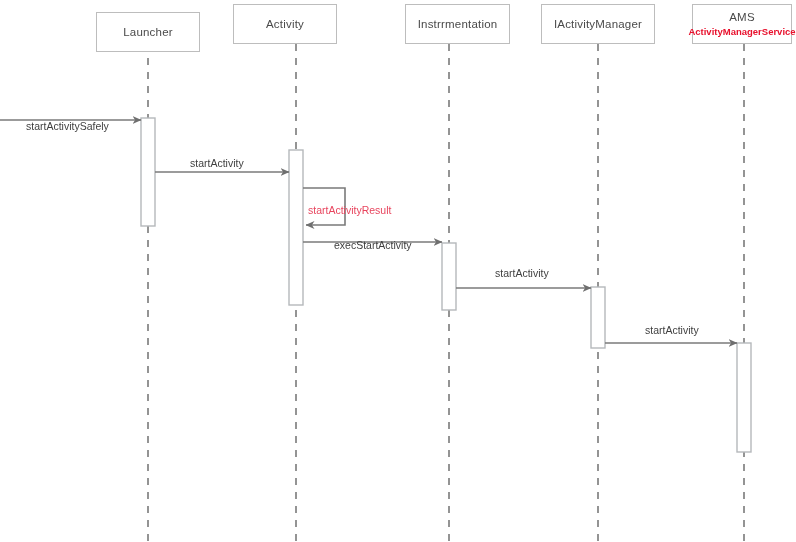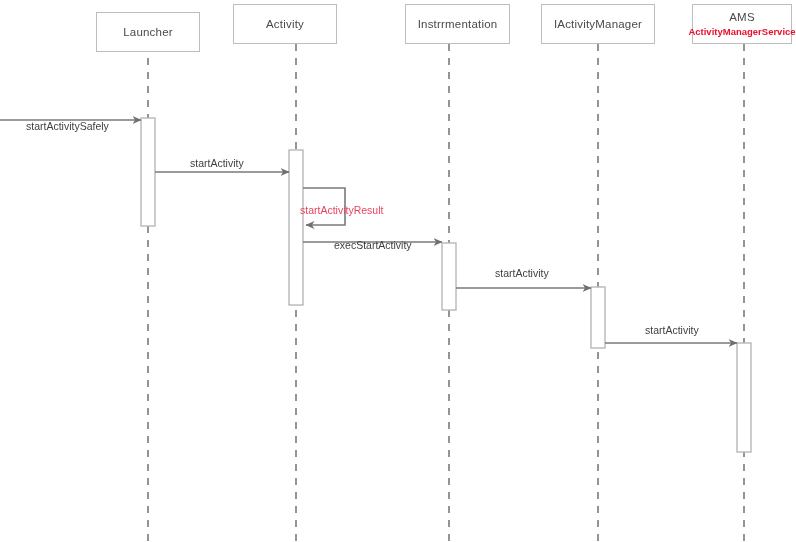--- a/index.html
+++ b/index.html
@@ -47,20 +47,21 @@
     margin-top: 1px;
   }
   .msg-label {
     position: absolute;
     font-size: 10.5px;
     color: #3f3f3f;
     white-space: nowrap;
   }
   .msg-label.accent {
     color: #e8455e;
+    margin-left: 8px;
   }
 </style>
 </head>
 <body>
 
 <div id="diagram-root">
 
   <svg id="diagram-svg" width="796" height="542">
     <defs>
       <marker id="arrowhead" markerWidth="9" markerHeight="8" refX="8.5" refY="4" orient="auto" markerUnits="userSpaceOnUse">

